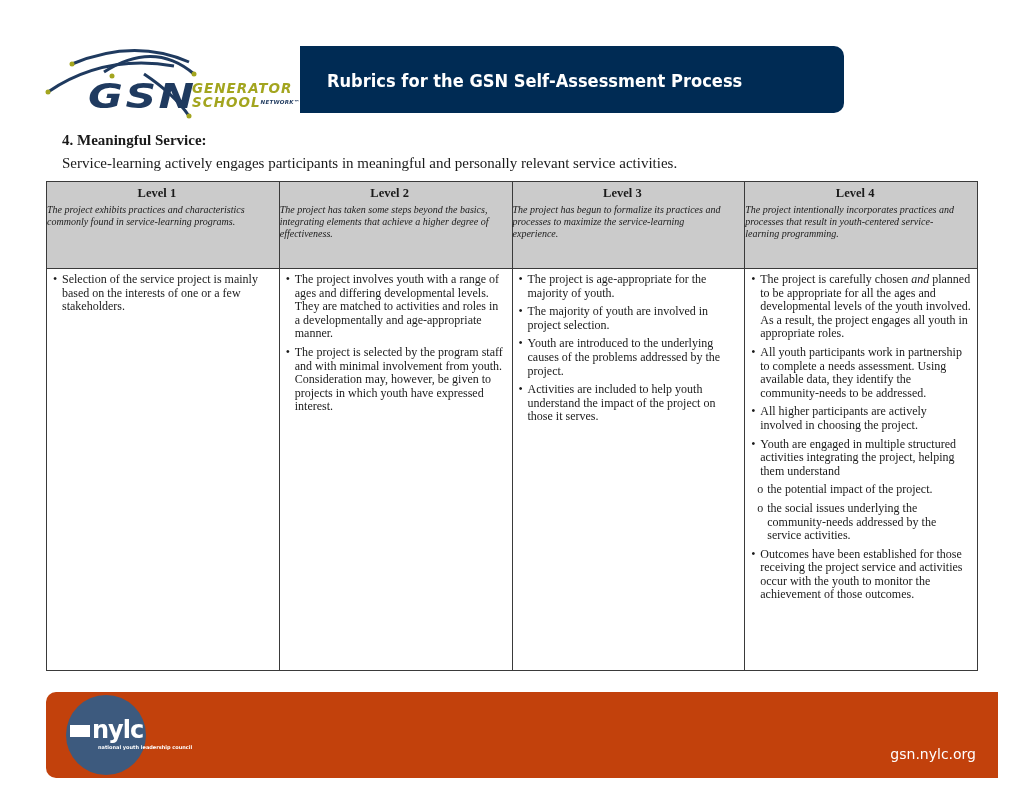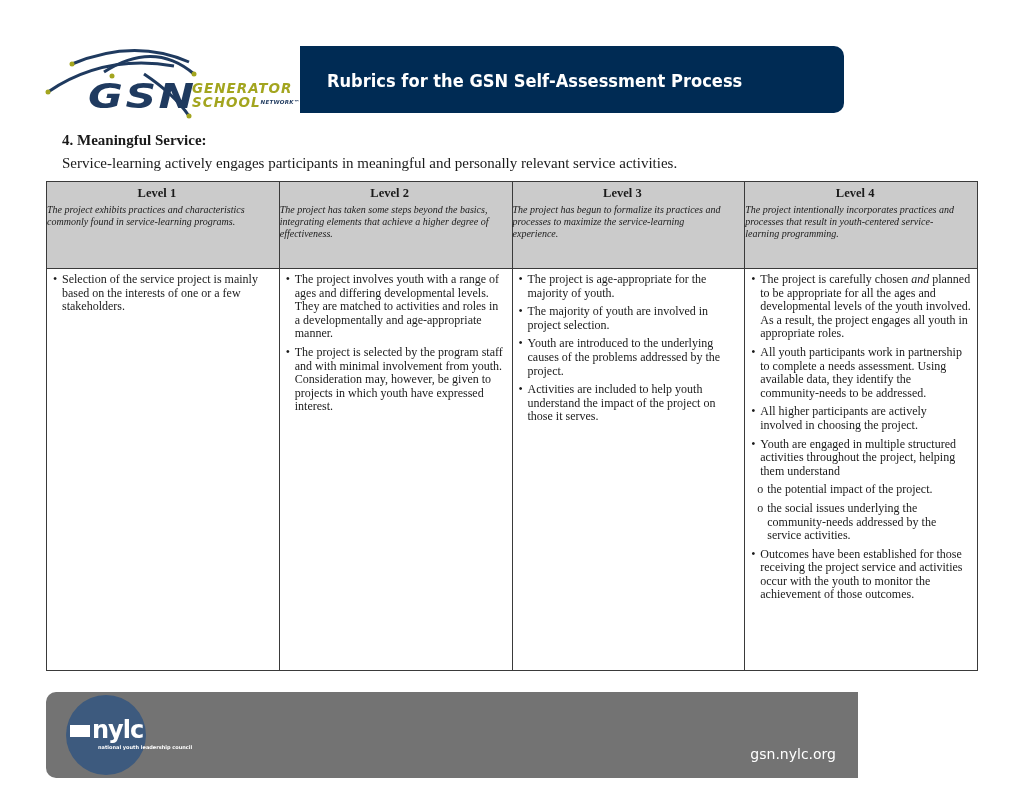--- a/index.html
+++ b/index.html
@@ -28,21 +28,21 @@
   .rubric th .lvl-desc { display: block; font-style: italic; font-size: 10px; line-height: 12.2px; }
   .rubric td { height: 402px; padding: 4px 6px 4px 6px; font-size: 12px; line-height: 13.6px; }
   .rubric ul { list-style: none; }
   .rubric li { position: relative; padding-left: 9px; margin-bottom: 5px; }
   .rubric li::before { content: "•"; position: absolute; left: 0; top: 0; }
   .rubric li.sub { padding-left: 16px; margin-left: 0; }
   .rubric li.sub::before { content: "o"; left: 6px; }
   .rubric em { font-style: italic; }
 
   
-  .footer { position: absolute; left: 46px; top: 692px; width: 812px; height: 86px; background: #737373; border-radius: 10px 0 0 10px; overflow: hidden; }
+  .footer { position: absolute; left: 46px; top: 692px; width: 952px; height: 86px; background: #c2410c; border-radius: 10px 0 0 10px; overflow: hidden; }
   .nylc-circle { position: absolute; left: 20px; top: 3px; width: 80px; height: 80px; border-radius: 50%; background: #3d5a7e; }
   .nylc-word { position: absolute; left: 24px; top: 24px; font-family: "DejaVu Sans", sans-serif; font-weight: bold; font-size: 24px; color: #ffffff; letter-spacing: -1px; }
   .nylc-env { position: absolute; left: 24px; top: 33px; width: 20px; height: 12px; background: #ffffff; }
   .nylc-word .txt { margin-left: 22px; }
   .nylc-tag { position: absolute; left: 52px; top: 52px; font-family: "DejaVu Sans", sans-serif; font-size: 5px; color: #ffffff; white-space: nowrap; font-weight: bold; }
   .address { position: absolute; right: 22px; top: 20px; text-align: right; font-family: "DejaVu Sans", sans-serif; font-size: 9px; color: #ffffff; line-height: 16px; white-space: nowrap; }
   .website { position: absolute; right: 22px; top: 54px; font-family: "DejaVu Sans", sans-serif; font-size: 14px; color: #ffffff; }
 </style>
 </head>
 <body>
@@ -113,21 +113,21 @@
           <li>The majority of youth are involved in project selection.</li>
           <li>Youth are introduced to the underlying causes of the problems addressed by the project.</li>
           <li>Activities are included to help youth understand the impact of the project on those it serves.</li>
         </ul>
       </td>
       <td>
         <ul>
           <li><span>The project is carefully chosen </span><em>and</em><span> planned to be appropriate for all the ages and developmental levels of the youth involved. As a result, the project engages all youth in appropriate roles.</span></li>
           <li>All youth participants work in partnership to complete a needs assessment. Using available data, they identify the community-needs to be addressed.</li>
           <li>All higher participants are actively involved in choosing the project.</li>
-          <li>Youth are engaged in multiple structured activities throughout the project, helping them understand</li>
+          <li>Youth are engaged in multiple structured activities integrating the project, helping them understand</li>
           <li class="sub">the potential impact of the project.</li>
           <li class="sub">the social issues underlying the community-needs addressed by the service activities.</li>
           <li>Outcomes have been established for those receiving the project service and activities occur with the youth to monitor the achievement of those outcomes.</li>
         </ul>
       </td>
     </tr>
   </tbody>
 </table>
 
 <div class="footer">

